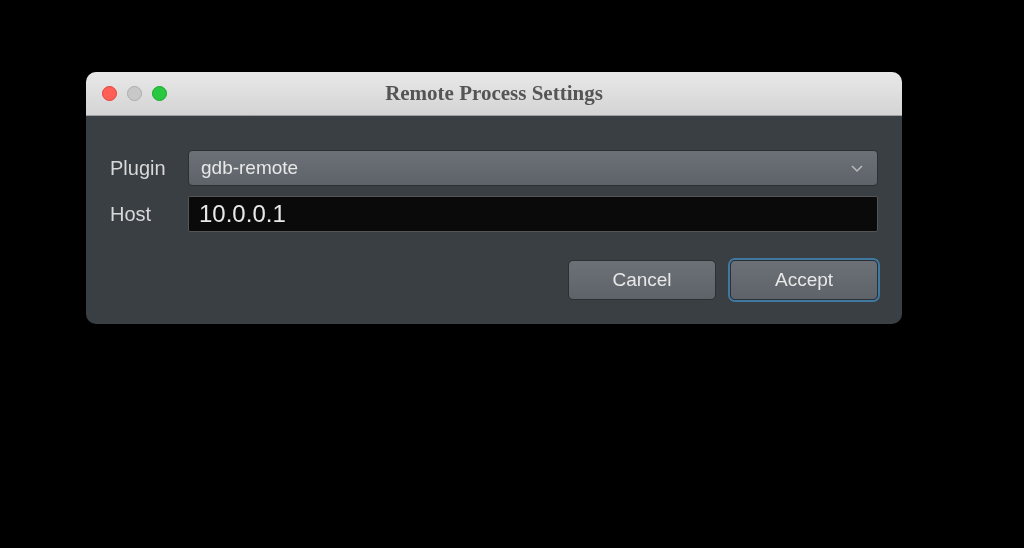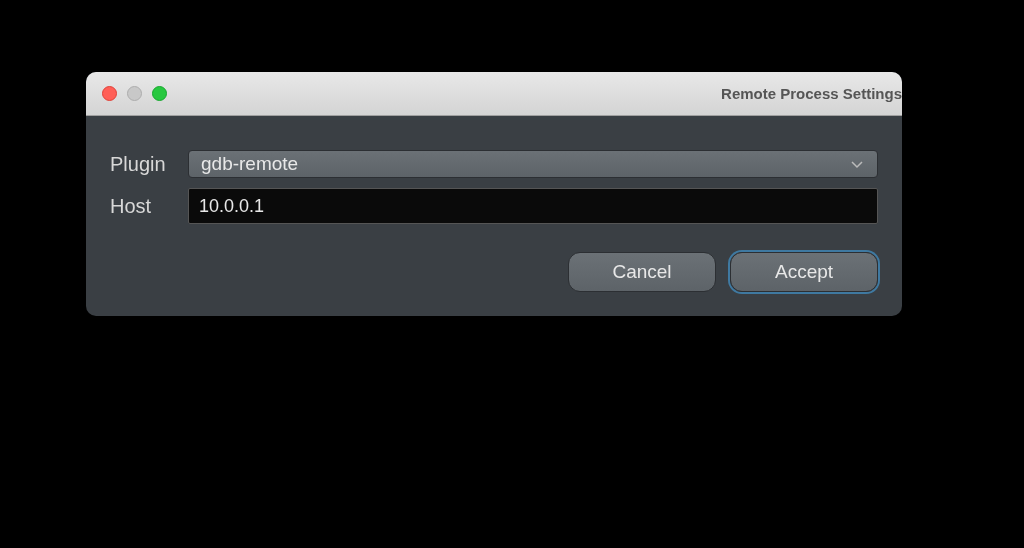--- a/index.html
+++ b/index.html
@@ -42,43 +42,44 @@
     .traffic-light {
       width: 15px;
       height: 15px;
       border-radius: 50%;
     }
     .tl-close { background: #ff5f57; border: 0.5px solid #e14138; }
     .tl-min { background: #c8c8c8; border: 0.5px solid #adadad; }
     .tl-max { background: #28c840; border: 0.5px solid #17a82e; }
     .title {
       flex: 1;
-      text-align: right;
-      font-size: 15px;
+      text-align: center;
+      font-size: 21px;
       font-weight: 700;
       color: #555;
+      font-family: Liberation Serif, serif;
     }
     .content {
       padding: 34px 24px 24px 24px;
     }
     .form-row {
       display: flex;
       align-items: center;
       margin-bottom: 10px;
     }
     .form-label {
       width: 78px;
       text-align: left;
       color: #d8d8d8;
       font-size: 20px;
       font-weight: 400;
     }
     .dropdown {
       flex: 1;
-      height: 28px;
+      height: 36px;
       background: linear-gradient(to bottom, #6b7176, #5d6368);
       border: 1px solid #2c2f33;
       border-radius: 4px;
       display: flex;
       align-items: center;
       padding: 0 12px;
       position: relative;
       cursor: pointer;
     }
     .dropdown-value {
@@ -91,41 +92,41 @@
       top: 50%;
       transform: translateY(-50%);
     }
     .text-input {
       flex: 1;
       height: 36px;
       background: #0a0a0a;
       border: 1px solid #555;
       border-radius: 2px;
       color: #e8e8e8;
-      font-size: 18px;
+      font-size: 24px;
       padding: 0 10px;
       outline: none;
       font-family: inherit;
     }
     .text-input.focused {
       border: 1px solid #4193c9;
       box-shadow: 0 0 0 1px rgba(65,147,201,0.4);
     }
     .button-row {
       display: flex;
       justify-content: flex-end;
       gap: 14px;
       margin-top: 28px;
     }
     .btn {
       width: 148px;
       height: 40px;
       background: linear-gradient(to bottom, #6b7176, #5d6368);
       border: 1px solid #2c2f33;
-      border-radius: 12px;
+      border-radius: 5px;
       color: #e8e8e8;
       font-size: 19px;
       cursor: pointer;
       font-family: inherit;
     }
     .btn.primary {
       box-shadow: 0 0 0 2px rgba(65,147,201,0.7);
     }
   </style>
 </head>

